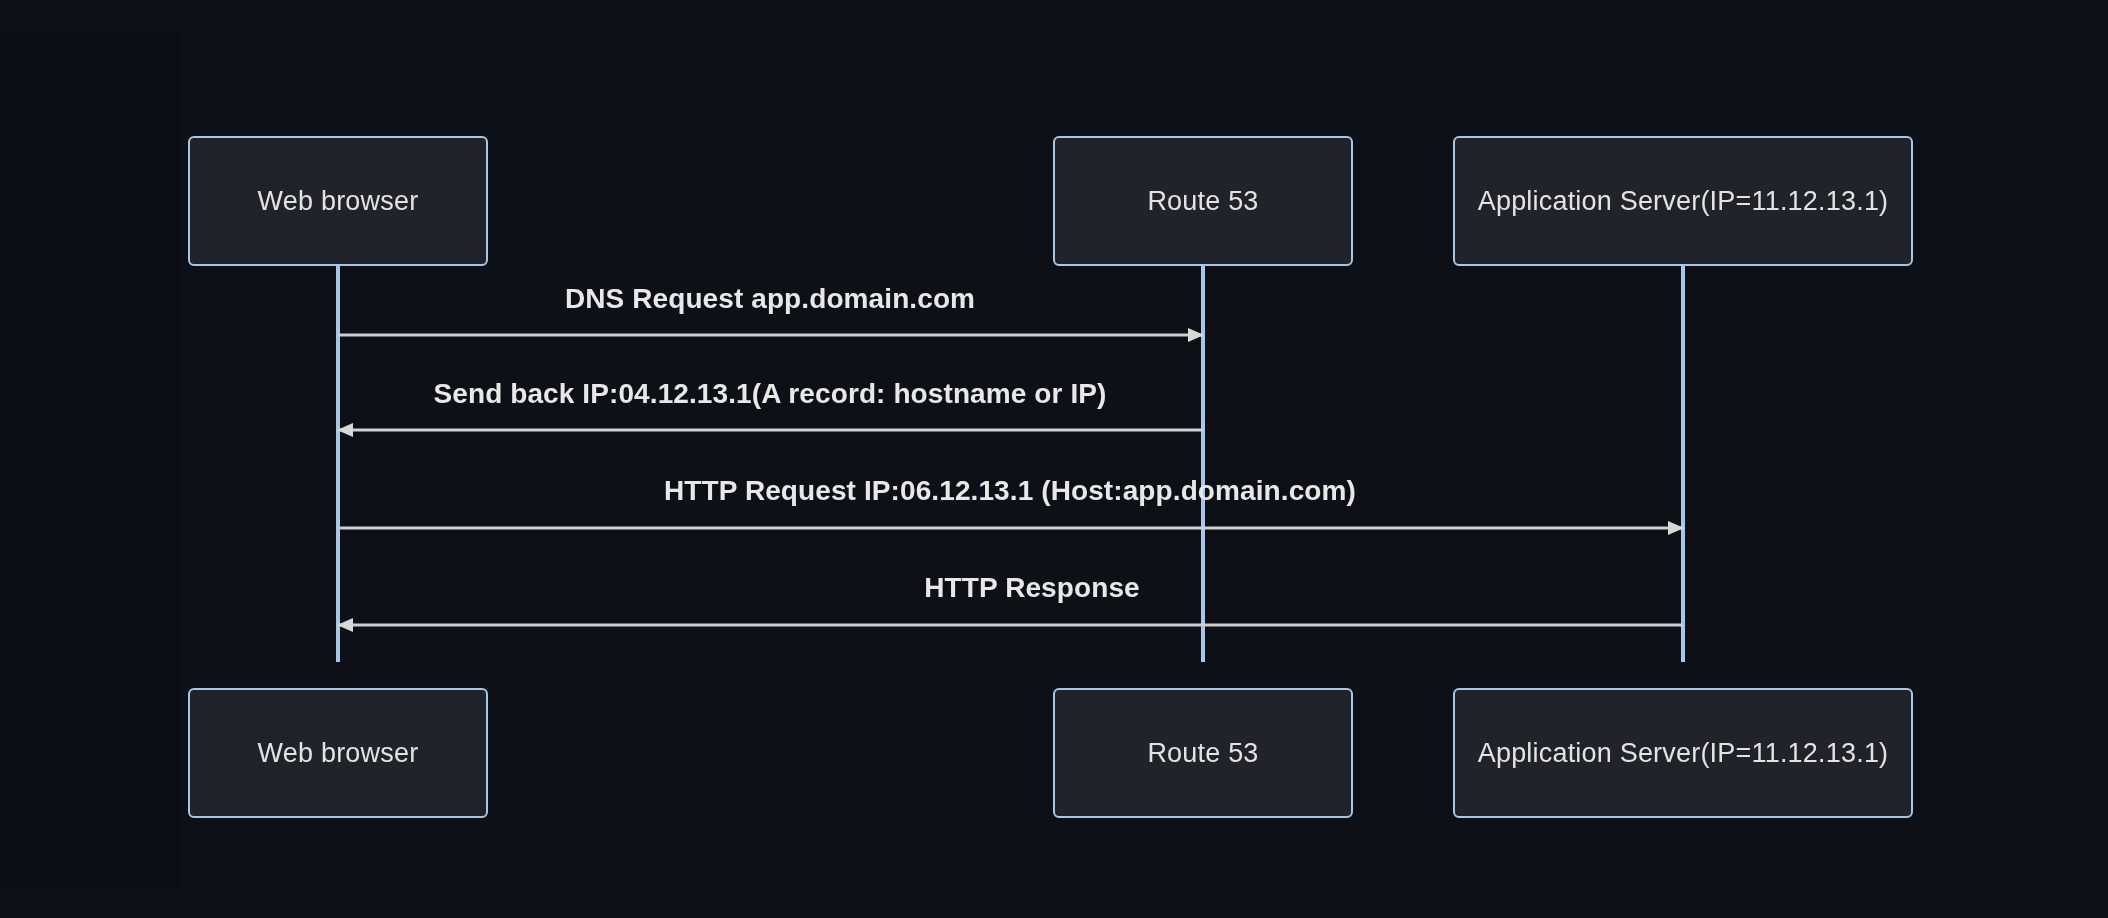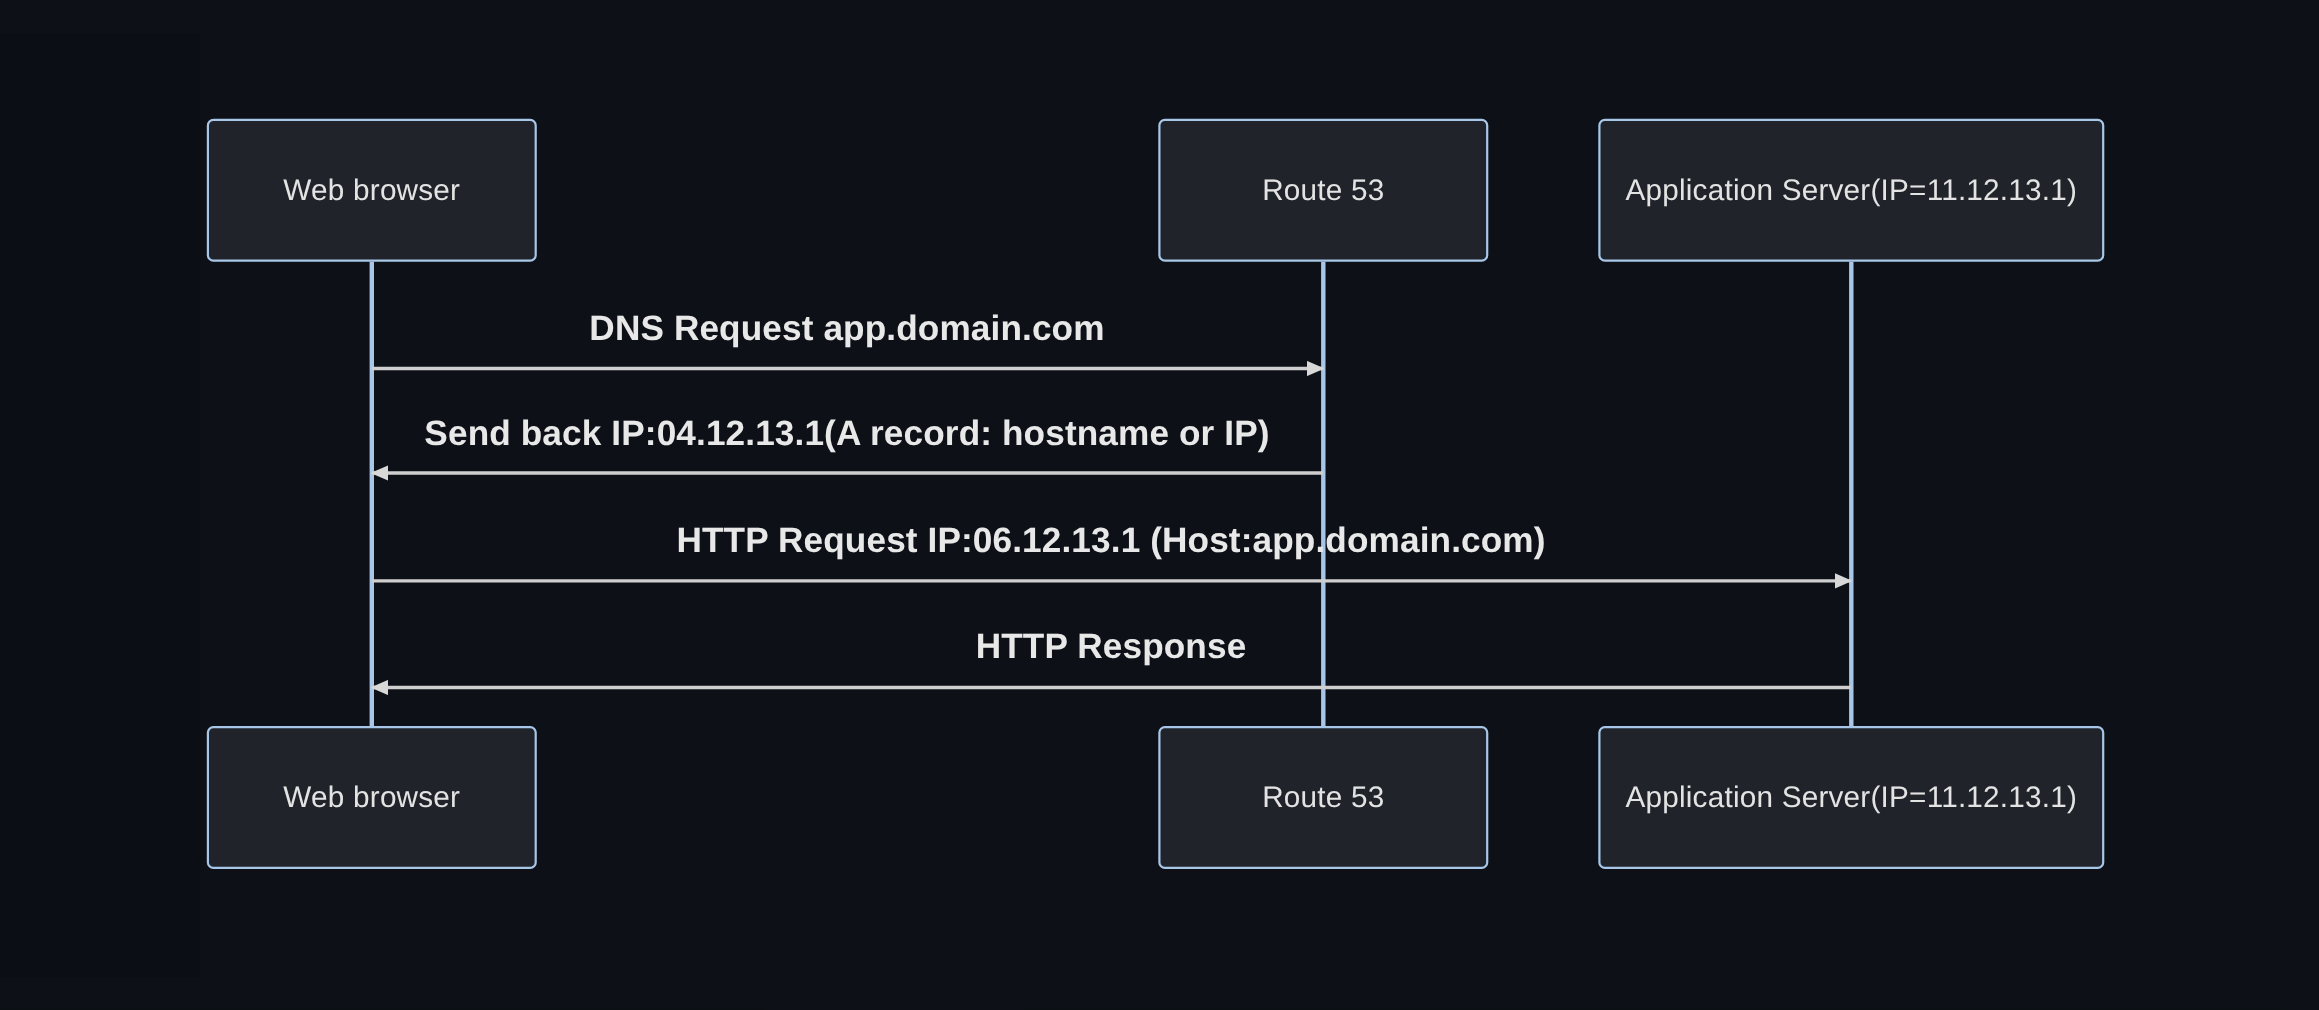--- a/index.html
+++ b/index.html
@@ -46,27 +46,28 @@
     border-radius: 6px;
     display: flex;
     align-items: center;
     justify-content: center;
     color: #e3e3e3;
     font-size: 27px;
     font-weight: 400;
     letter-spacing: .2px;
     white-space: nowrap;
     text-align: center;
+    margin-top: 28px;
   }
 
   
   .msg-label {
     position: absolute;
     color: #e8e8e8;
-    font-size: 32px;
+    font-size: 28px;
     font-weight: 700;
     white-space: nowrap;
     text-align: center;
     transform: translate(-50%, -50%);
     letter-spacing: .1px;
   }
 </style>
 </head>
 <body>
 
@@ -117,16 +118,16 @@
       </div>
       <div class="actor-box" style="left: 1453px; top: 660px; width: 460px; height: 130px;">
         <span>Application Server(IP=11.12.13.1)</span>
       </div>
     </div>
 
   <div id="message-label-group">
       <div class="msg-label" style="left: 770px; top: 299px;">DNS Request app.domain.com</div>
       <div class="msg-label" style="left: 770px; top: 394px;">Send back IP:04.12.13.1(A record: hostname or IP)</div>
       <div class="msg-label" style="left: 1010px; top: 491px;">HTTP Request IP:06.12.13.1 (Host:app.domain.com)</div>
-      <div class="msg-label" style="left: 1010px; top: 588px;">HTTP Response</div>
+      <div class="msg-label" style="left: 1032px; top: 588px;">HTTP Response</div>
     </div>
 
 </div>
 
 </body></html>

